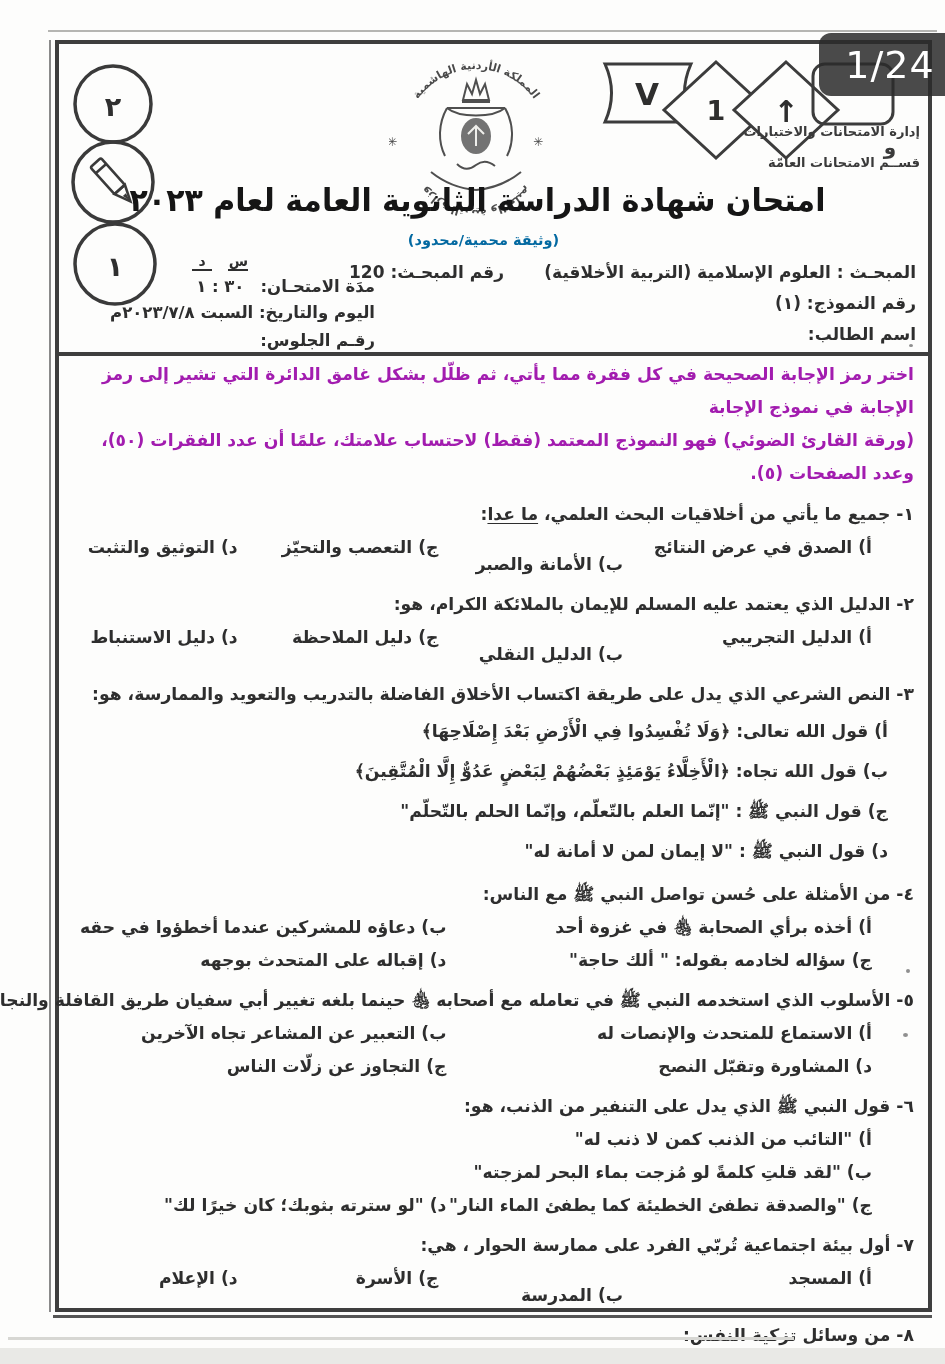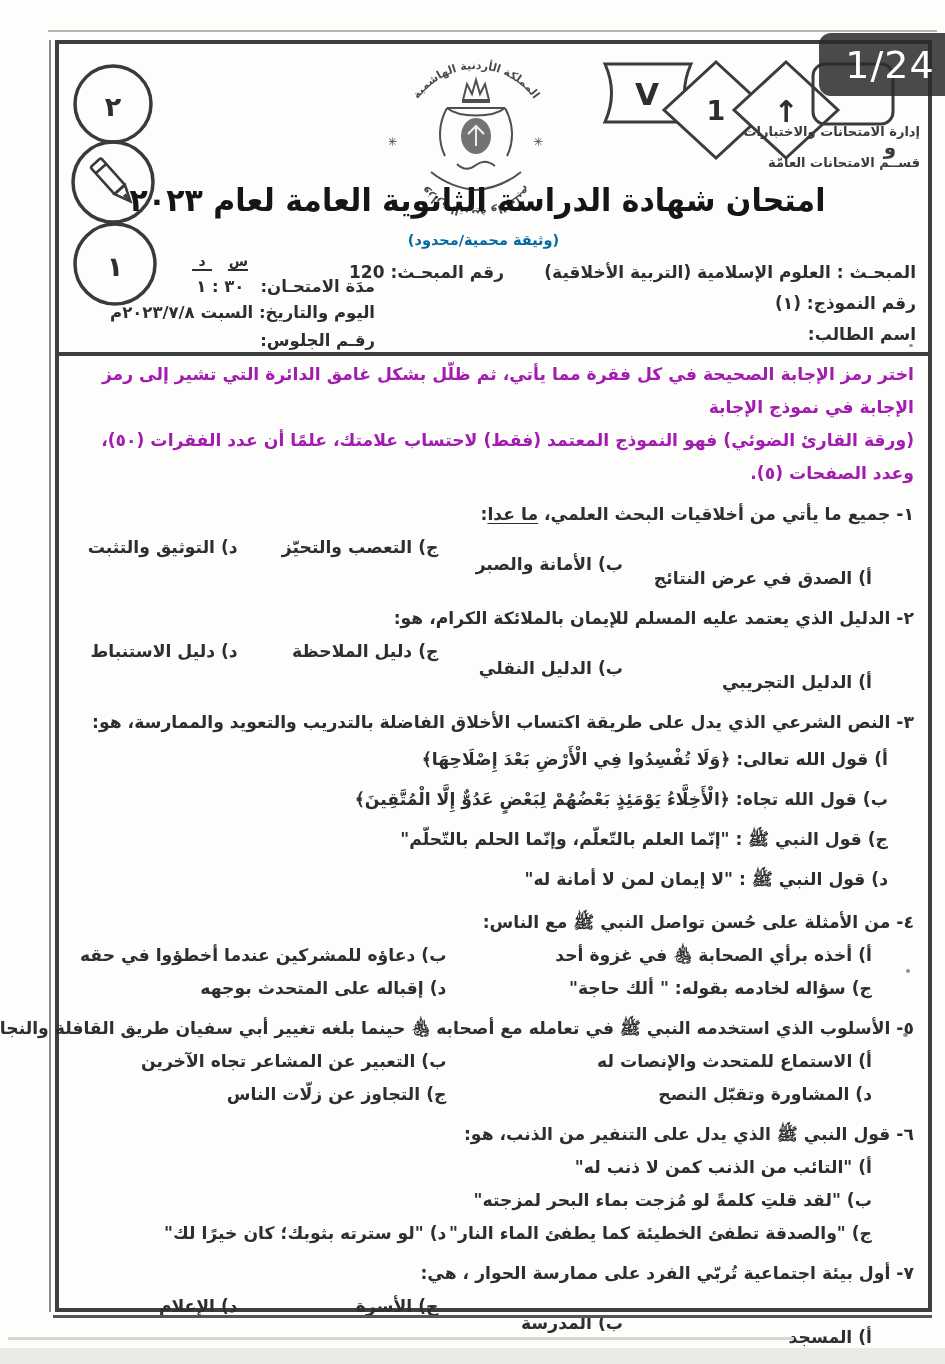--- a/index.html
+++ b/index.html
@@ -43,21 +43,21 @@
   
   .content{position:absolute;top:314px;right:14px;left:10px;bottom:2px;font-size:17.2px;text-align:right;}
   .instr{line-height:33px;margin-bottom:8px;color:#a21caf;}
   .question{margin-bottom:7px;}
   .q-head{line-height:33px;white-space:nowrap;}
   .q-num{margin-left:6px;}
   .undl{text-decoration:underline;text-underline-offset:3px;}
   .opts{display:flex;direction:rtl;padding-right:42px;line-height:33px;margin-bottom:2px;}
   .opts .opt{white-space:nowrap;overflow:visible;}
   .opts.row4{flex-wrap:nowrap;}
-  .opts.row4 .opt:nth-child(1){flex:0 0 31%;margin-top:31px;}
+  .opts.row4 .opt:nth-child(1){flex:0 0 31%;}
   .opts.row4 .opt:nth-child(2){flex:0 0 23%;margin-top:17px;}
   .opts.row4 .opt:nth-child(3){flex:0 0 25%;}
   .opts.row4 .opt:nth-child(4){flex:0 0 21%;}
   .opts.row2{flex-wrap:wrap;}
   .opts.row2 .opt:nth-child(odd){flex:0 0 53%;}
   .opts.row2 .opt:nth-child(even){flex:0 0 47%;}
   .opts.list{display:block;padding-right:26px;}
   .opts.list .opt{display:block;line-height:40px;}
   .footer{text-align:left;padding-left:24px;font-size:18px;line-height:32px;color:#222;}
 </style>

